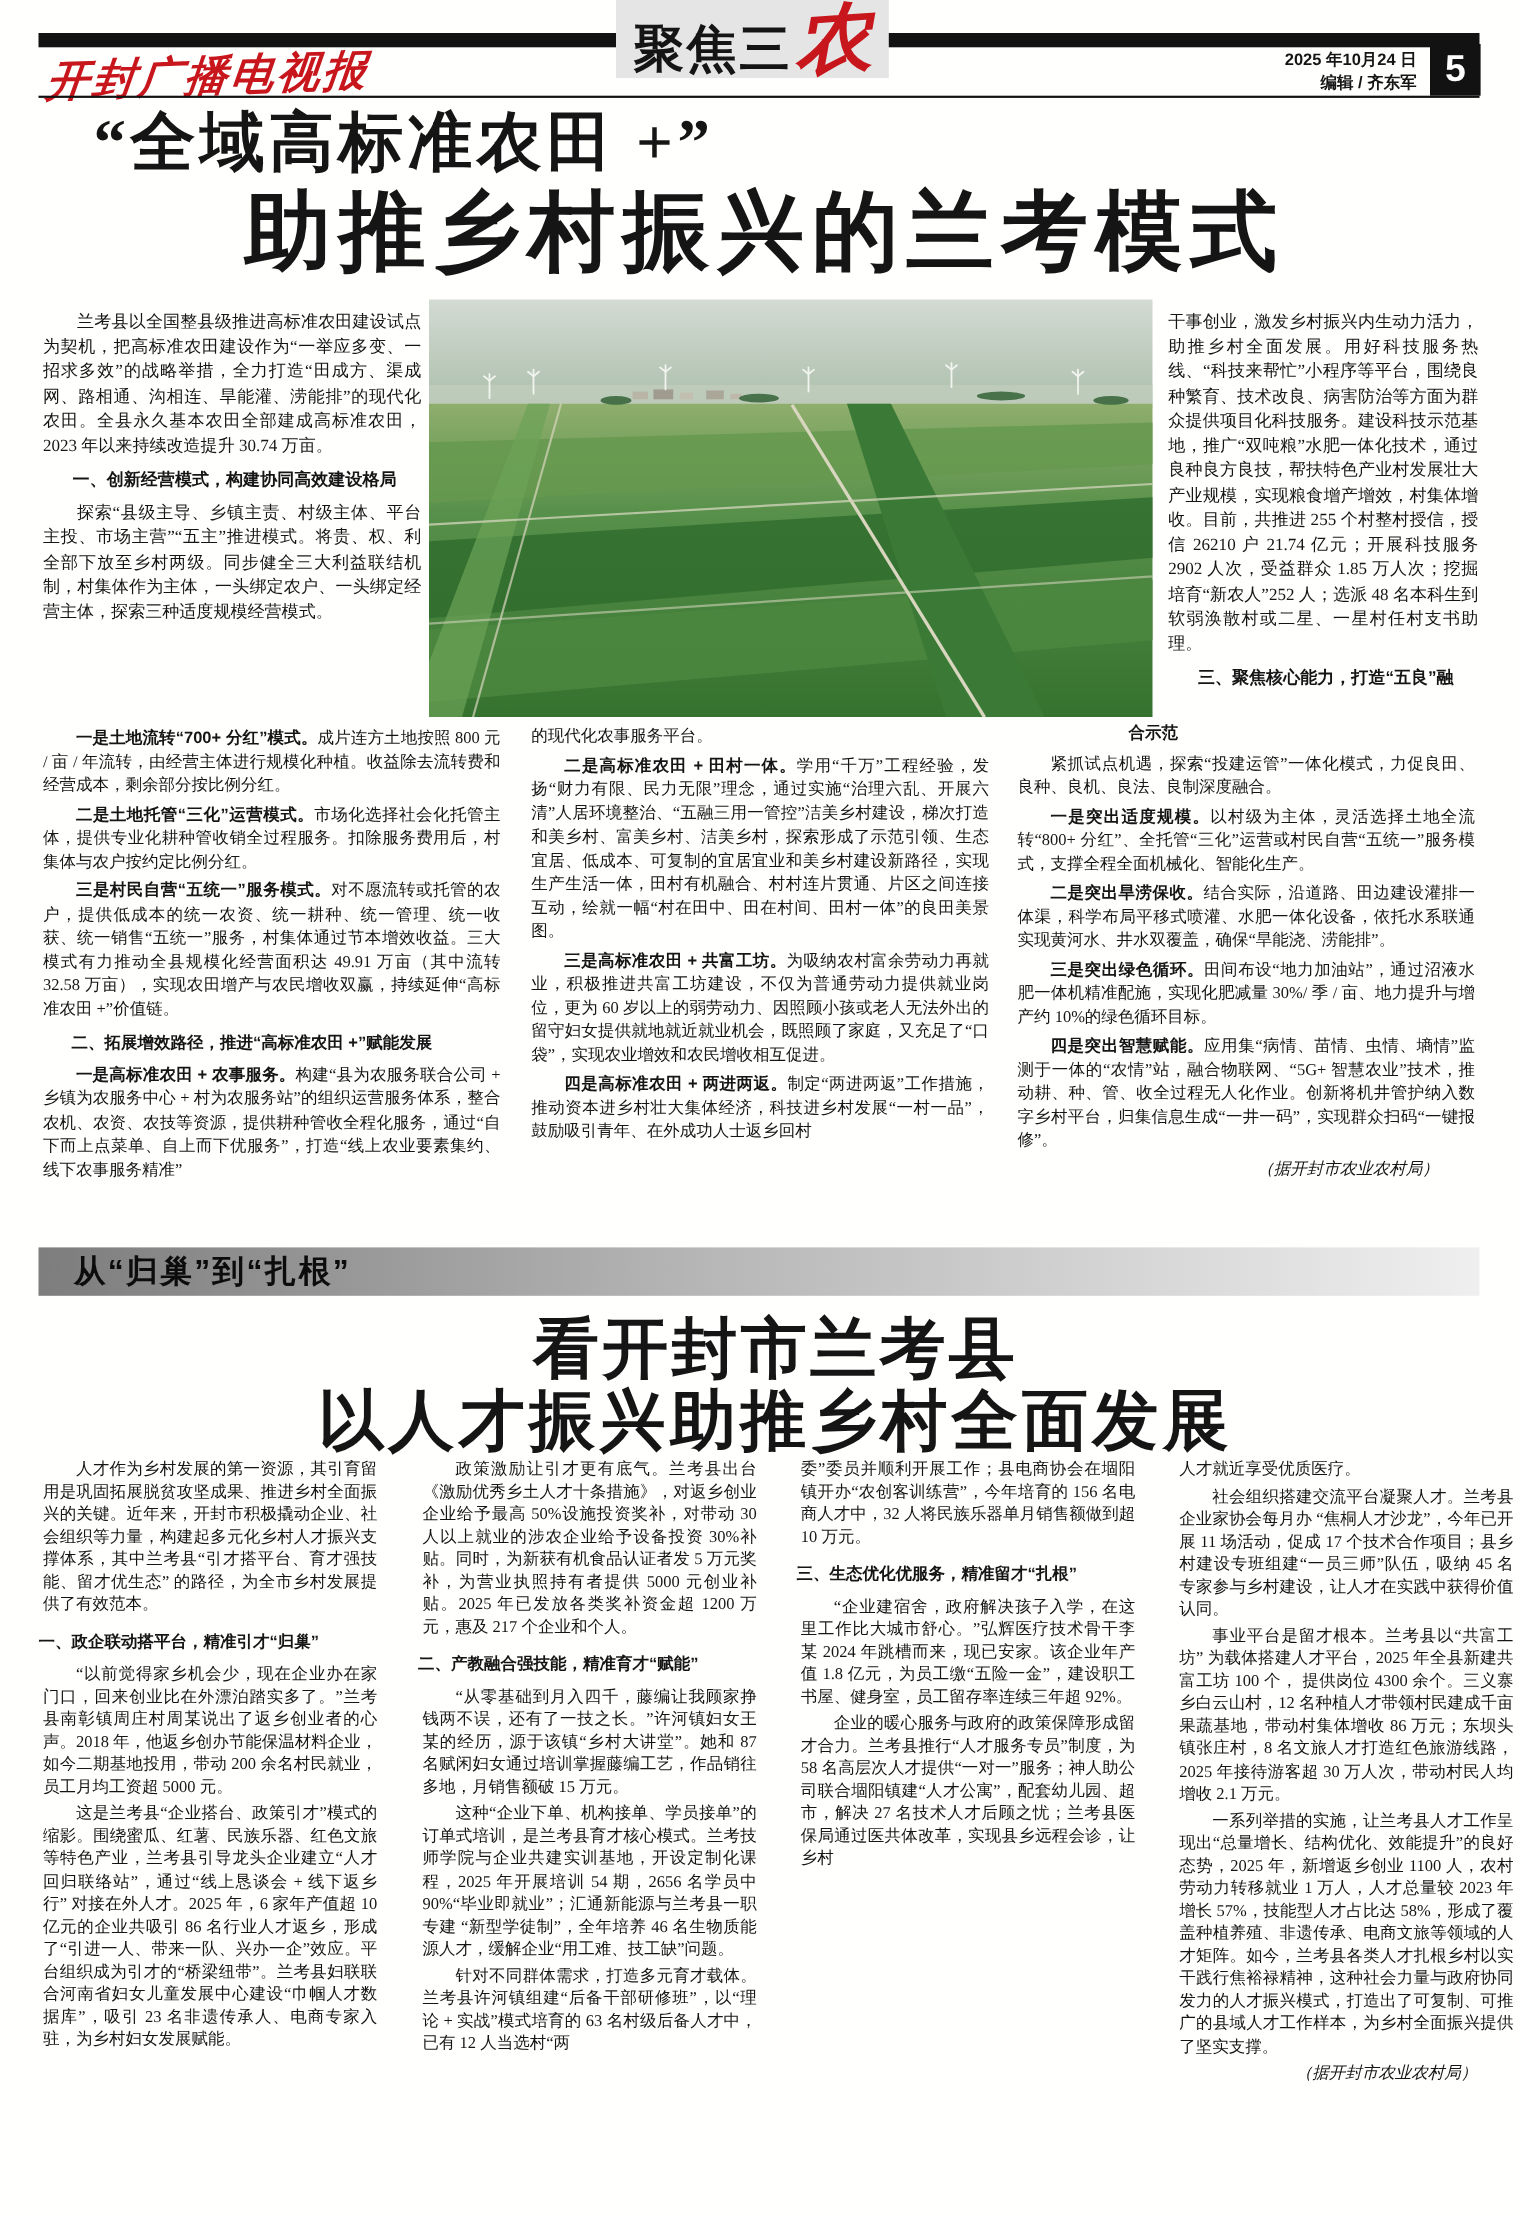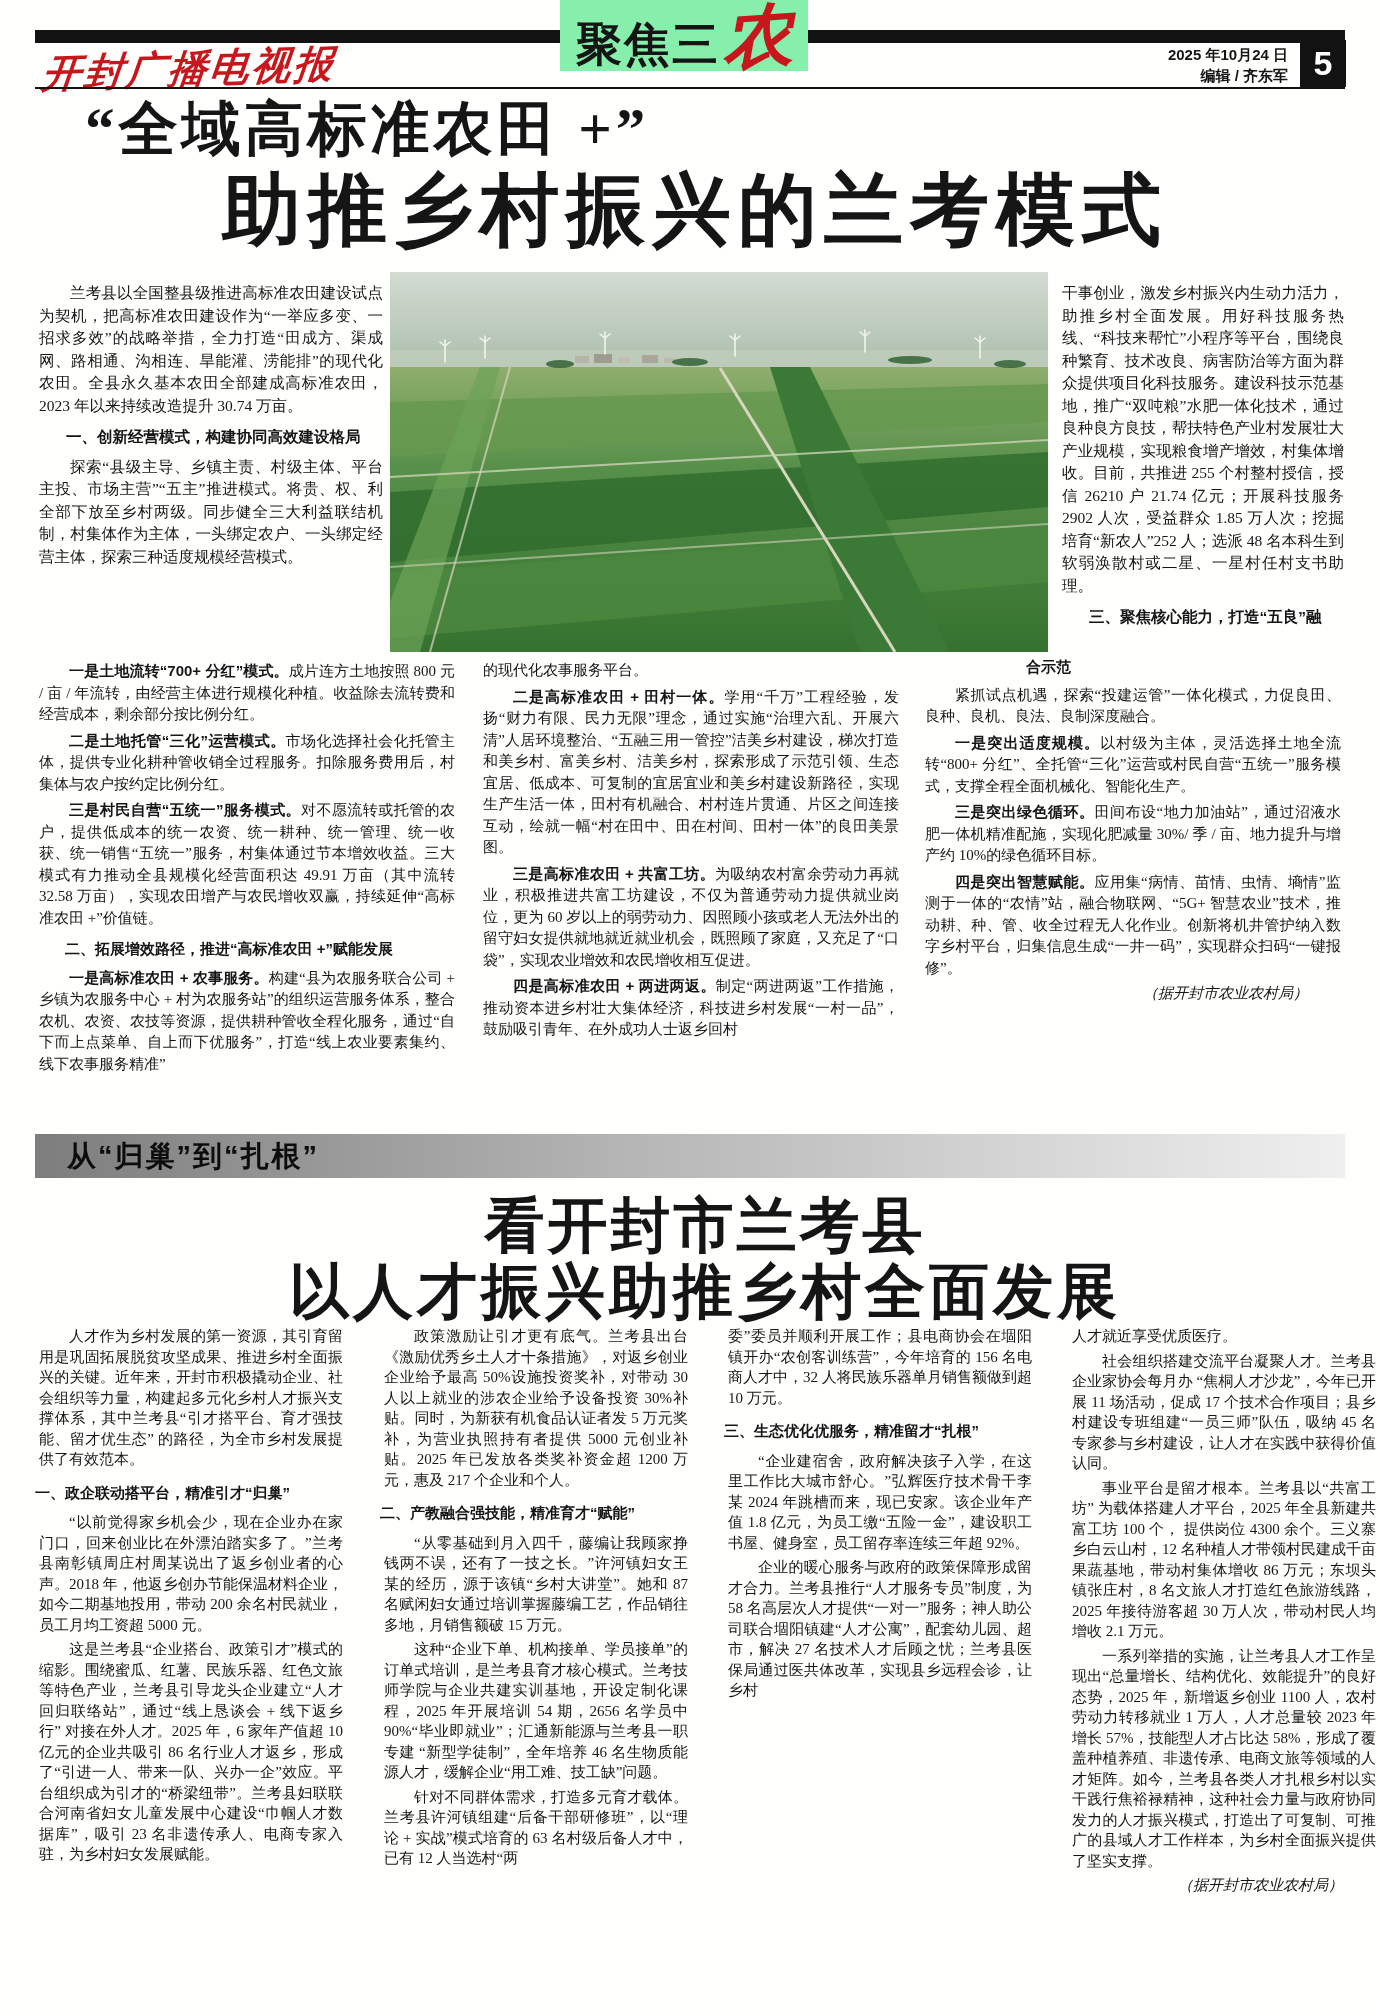--- a/index.html
+++ b/index.html
@@ -10,21 +10,21 @@
     --band-to:#efefef;
   }
   html,body{margin:0;padding:0;background:#e8e8e8;}
   .page{position:relative;width:1380px;height:2013px;background:#fffffd;margin:0 auto;
         font-family:"Liberation Serif","DejaVu Serif",serif;color:var(--ink);overflow:hidden;}
   
   .topbar{position:absolute;left:35px;top:30px;width:1310px;height:13px;background:#121212;}
   .header-rule{position:absolute;left:35px;top:87px;width:1310px;height:2px;background:#121212;}
   .masthead{position:absolute;left:42px;top:42px;font-style:italic;font-weight:700;font-size:39px;
             color:var(--accent-red);letter-spacing:3px;transform:rotate(-2deg) skewX(-8deg);white-space:nowrap;}
-  .section-title{position:absolute;left:560px;top:0px;background:#86efac;padding:4px 16px 0 16px;
+  .section-title{position:absolute;left:560px;top:0px;background:#e5e5e5;padding:4px 16px 0 16px;
                  display:flex;align-items:flex-end;gap:2px;}
   .st-black{font-weight:900;font-size:46px;line-height:1.1;letter-spacing:2px;}
   .st-red{font-weight:900;font-size:70px;line-height:0.95;color:var(--accent-red);
           font-style:italic;transform:rotate(-4deg);}
   .header-date{position:absolute;right:92px;top:44px;text-align:right;font-size:15px;font-weight:700;
                line-height:21px;font-family:"Liberation Sans","DejaVu Sans",sans-serif;}
   .page-num{position:absolute;left:1300px;top:40px;width:46px;height:47px;background:#121212;color:#fff;
             font:700 34px/47px "Liberation Sans","DejaVu Sans",sans-serif;text-align:center;}
   
   .hed1{position:absolute;left:85px;top:90px;font-weight:900;font-size:59px;letter-spacing:4px;white-space:nowrap;}
@@ -156,20 +156,21 @@
   <div id="colB2" class="col a1row2">
       <p class="noind">的现代化农事服务平台。</p>
       <p><b class="lead">二是高标准农田 + 田村一体。</b>学用“千万”工程经验，发扬“财力有限、民力无限”理念，通过实施“治理六乱、开展六清”人居环境整治、“五融三用一管控”洁美乡村建设，梯次打造和美乡村、富美乡村、洁美乡村，探索形成了示范引领、生态宜居、低成本、可复制的宜居宜业和美乡村建设新路径，实现生产生活一体，田村有机融合、村村连片贯通、片区之间连接互动，绘就一幅“村在田中、田在村间、田村一体”的良田美景图。</p>
       <p><b class="lead">三是高标准农田 + 共富工坊。</b>为吸纳农村富余劳动力再就业，积极推进共富工坊建设，不仅为普通劳动力提供就业岗位，更为 60 岁以上的弱劳动力、因照顾小孩或老人无法外出的留守妇女提供就地就近就业机会，既照顾了家庭，又充足了“口袋”，实现农业增效和农民增收相互促进。</p>
       <p><b class="lead">四是高标准农田 + 两进两返。</b>制定“两进两返”工作措施，推动资本进乡村壮大集体经济，科技进乡村发展“一村一品”，鼓励吸引青年、在外成功人士返乡回村</p>
     </div>
   <div id="colC2" class="col a1row2">
       <div class="subhead bigind">合示范</div>
       <p>紧抓试点机遇，探索“投建运管”一体化模式，力促良田、良种、良机、良法、良制深度融合。</p>
       <p><b class="lead">一是突出适度规模。</b>以村级为主体，灵活选择土地全流转“800+ 分红”、全托管“三化”运营或村民自营“五统一”服务模式，支撑全程全面机械化、智能化生产。</p>
+      <p><b class="lead">二是突出旱涝保收。</b>结合实际，沿道路、田边建设灌排一体渠，科学布局平移式喷灌、水肥一体化设备，依托水系联通实现黄河水、井水双覆盖，确保“旱能浇、涝能排”。</p>
       <p><b class="lead">三是突出绿色循环。</b>田间布设“地力加油站”，通过沼液水肥一体机精准配施，实现化肥减量 30%/ 季 / 亩、地力提升与增产约 10%的绿色循环目标。</p>
       <p><b class="lead">四是突出智慧赋能。</b>应用集“病情、苗情、虫情、墒情”监测于一体的“农情”站，融合物联网、“5G+ 智慧农业”技术，推动耕、种、管、收全过程无人化作业。创新将机井管护纳入数字乡村平台，归集信息生成“一井一码”，实现群众扫码“一键报修”。</p>
       <p class="credit">（据开封市农业农村局）</p>
     </div>
 
   <div class="kicker-band">
     <div class="kicker">从“归巢”到“扎根”</div>
   </div>
   <div class="hed3">看开封市兰考县</div>
   <div class="hed4">以人才振兴助推乡村全面发展</div>

